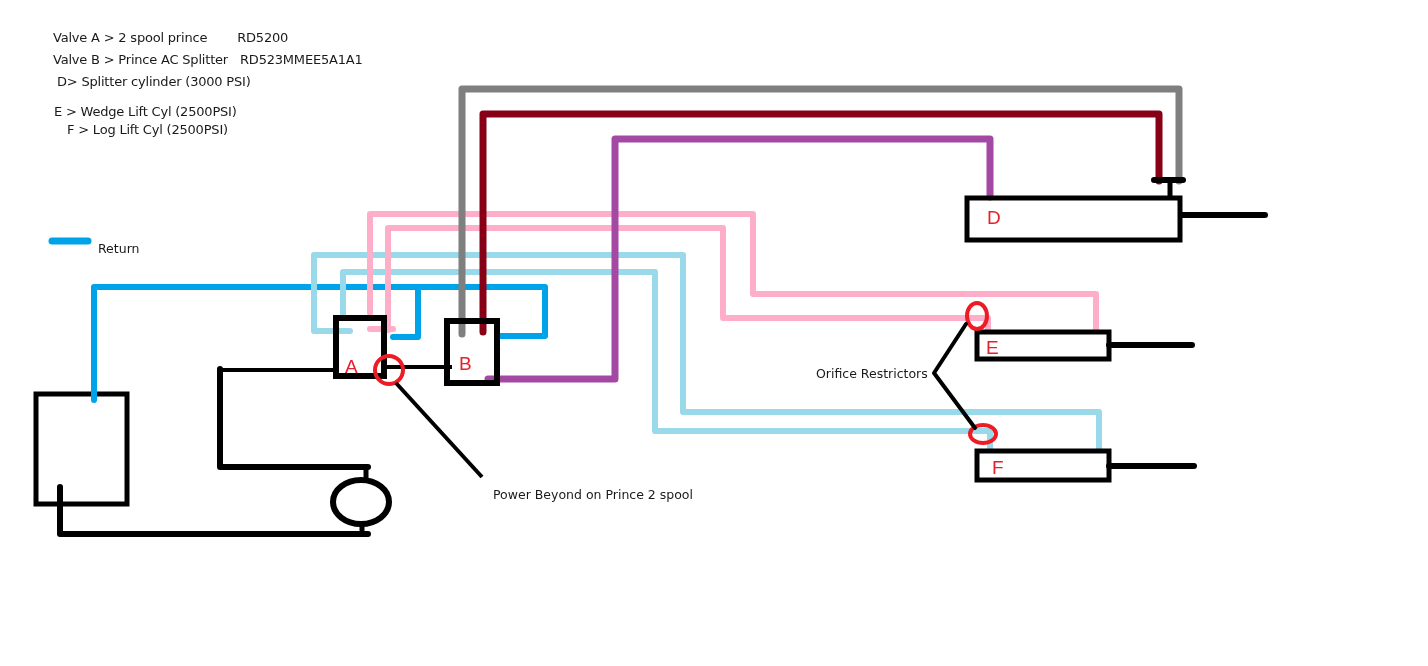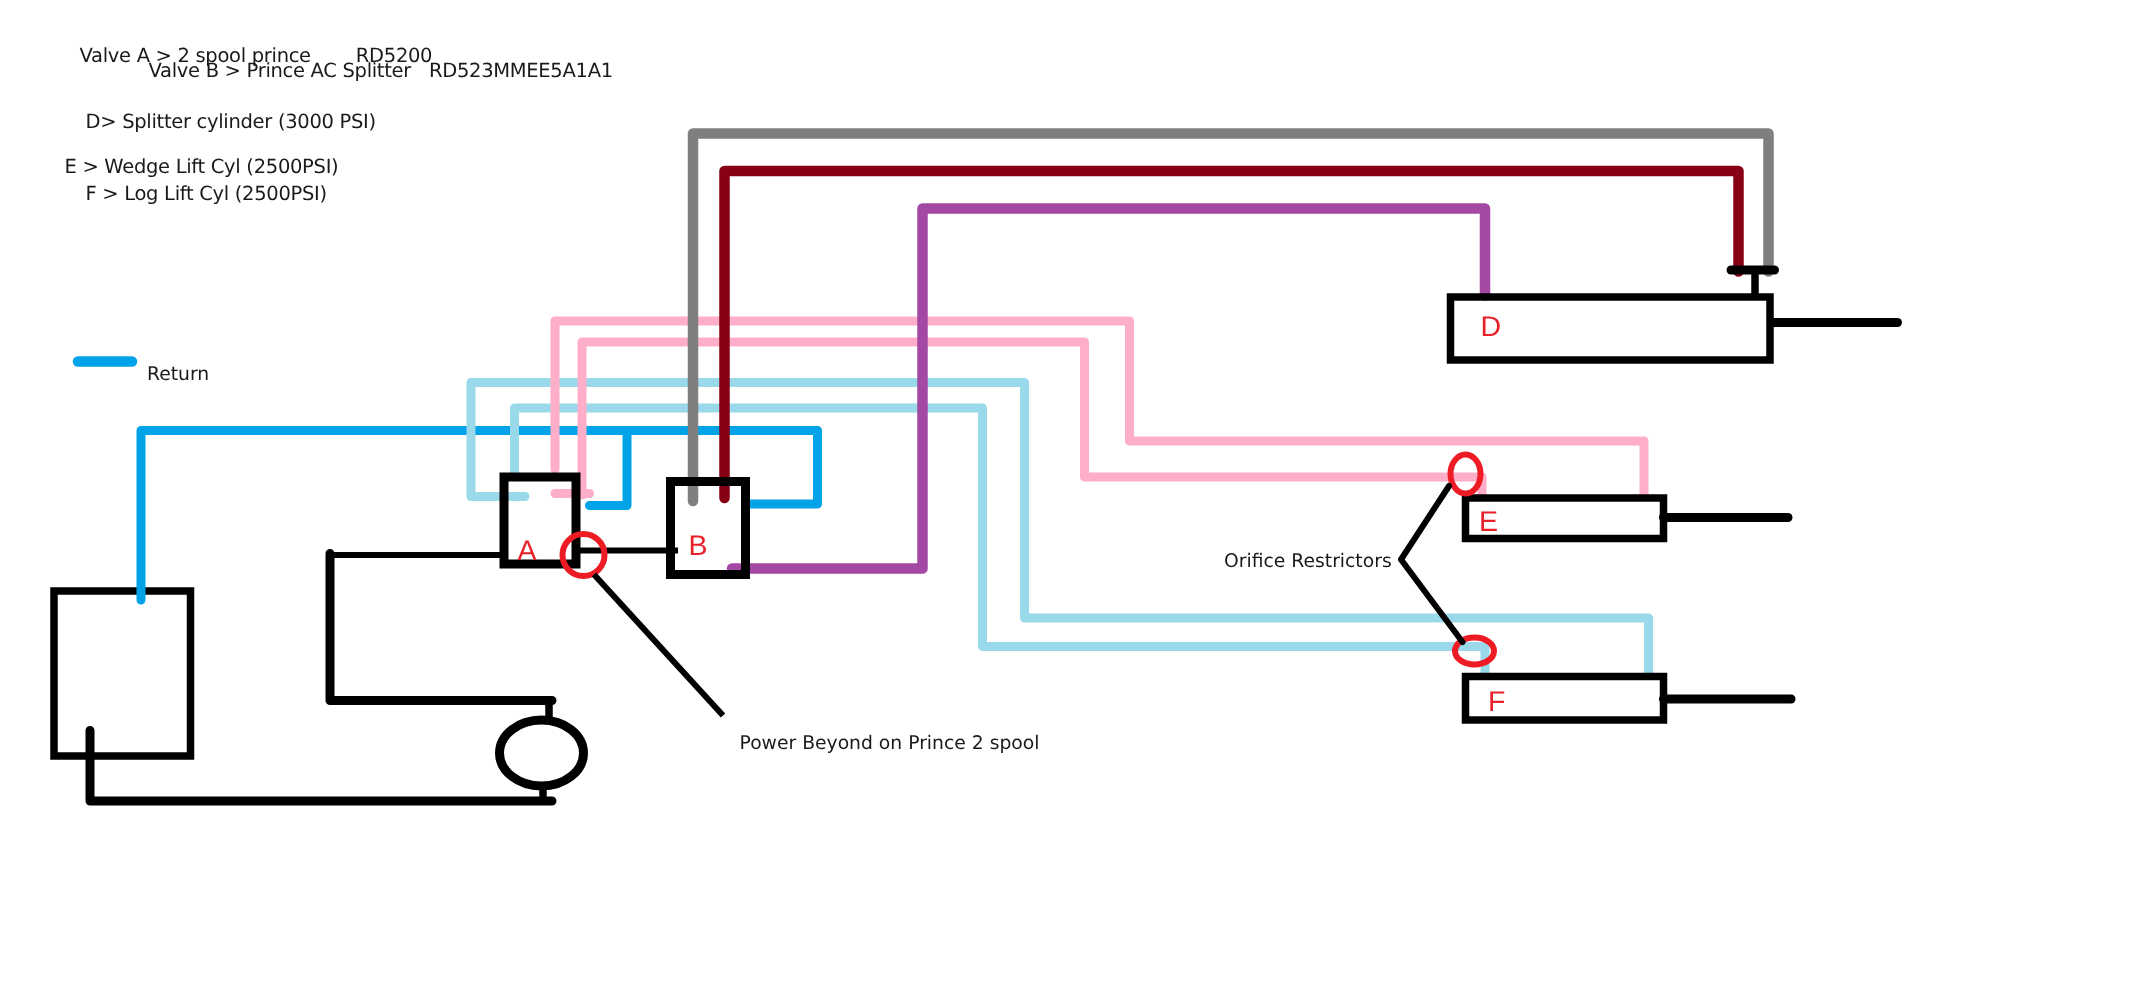--- a/index.html
+++ b/index.html
@@ -7,24 +7,24 @@
     #diagram { position: absolute; left: 0; top: 0; }
     .note { position: absolute; font-size: 13px; color: #1a1a1a; white-space: pre; font-family: "DejaVu Sans", sans-serif; letter-spacing: -0.2px; }
     .lbl { font-family: "Liberation Sans", sans-serif; font-size: 19px; fill: #e8202a; }
     .ann { font-family: "DejaVu Sans", sans-serif; font-size: 12.5px; fill: #1a1a1a; }
     .pipe { fill: none; stroke-linecap: round; stroke-linejoin: round; }
   </style>
 </head>
 <body>
 
 <div class="note" style="left:53px;top:14px;margin-top:16px;"><span>Valve A &gt; 2 spool prince</span><span style="display:inline-block;width:30px"></span><span>RD5200</span></div>
-<div class="note" style="left:53px;top:40px;margin-left:46px;"><span>Valve B &gt; Prince AC Splitter</span><span style="display:inline-block;width:12px"></span><span>RD523MMEE5A1A1</span></div>
+<div class="note" style="left:53px;top:52px;"><span>Valve B &gt; Prince AC Splitter</span><span style="display:inline-block;width:12px"></span><span>RD523MMEE5A1A1</span></div>
 <div class="note" style="left:57px;top:74px;">D&gt; Splitter cylinder (3000 PSI)</div>
-<div class="note" style="left:43px;top:104px;">E &gt; Wedge Lift Cyl (2500PSI)</div>
-<div class="note" style="left:57px;top:122px;">F &gt; Log Lift Cyl (2500PSI)</div>
+<div class="note" style="left:54px;top:104px;">E &gt; Wedge Lift Cyl (2500PSI)</div>
+<div class="note" style="left:67px;top:122px;">F &gt; Log Lift Cyl (2500PSI)</div>
 
 <svg id="diagram" width="1428" height="666" viewBox="0 0 1428 666">
 
   <line class="pipe" x1="52" y1="241" x2="88" y2="241" stroke="#00a2e8" stroke-width="7"></line>
   <text class="ann" x="98" y="253">Return</text>
 
   <rect x="36" y="394" width="91" height="110" fill="none" stroke="#000" stroke-width="5"></rect>
   <path class="pipe" d="M60,487 V534 H368" stroke="#000" stroke-width="6"></path>
   <ellipse cx="361" cy="502" rx="28" ry="22" fill="none" stroke="#000" stroke-width="6"></ellipse>
   <line x1="366" y1="468" x2="366" y2="481" stroke="#000" stroke-width="5"></line>

